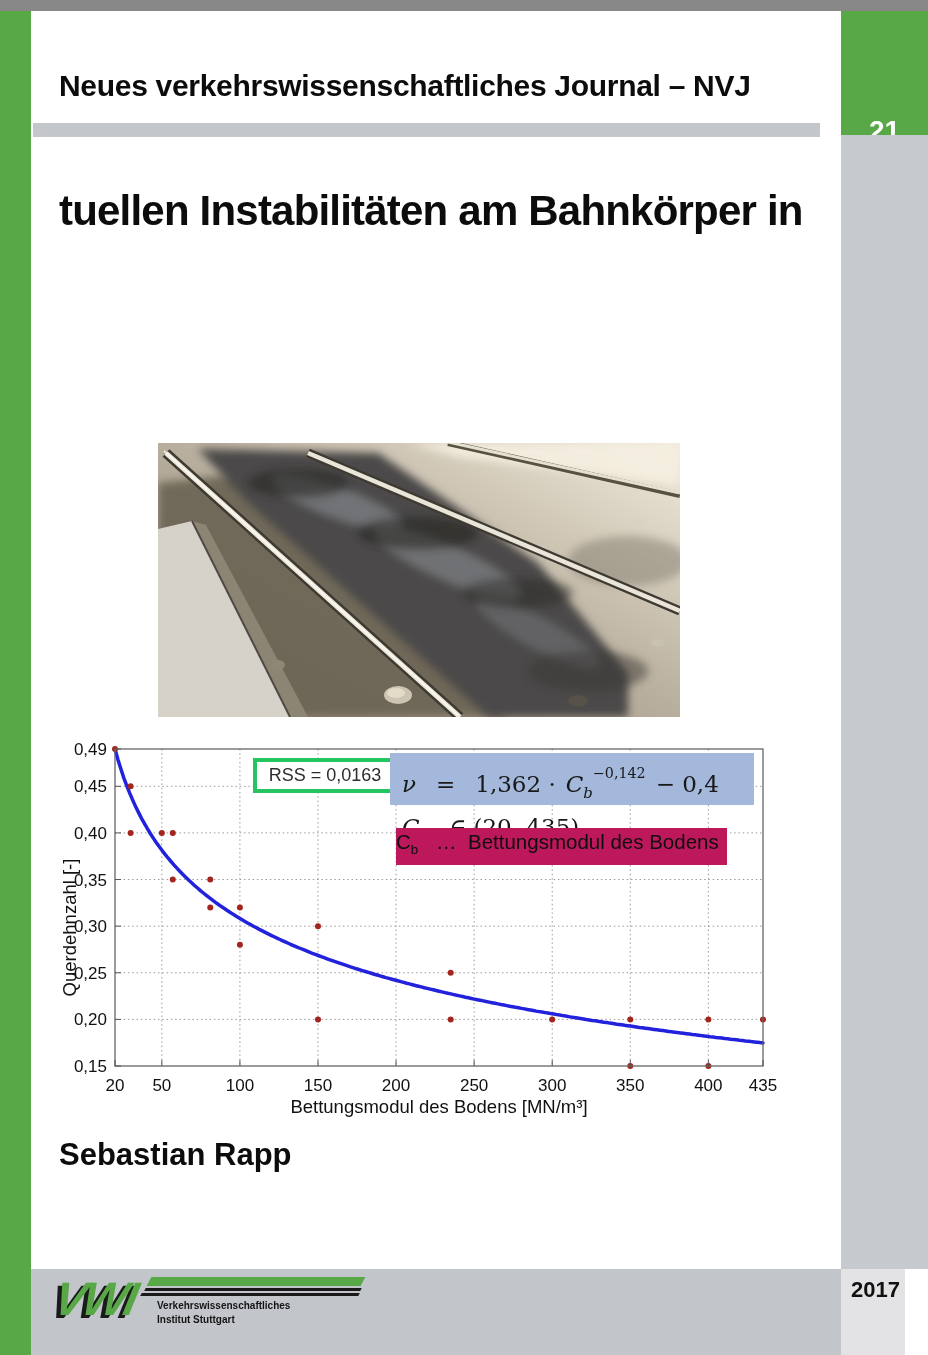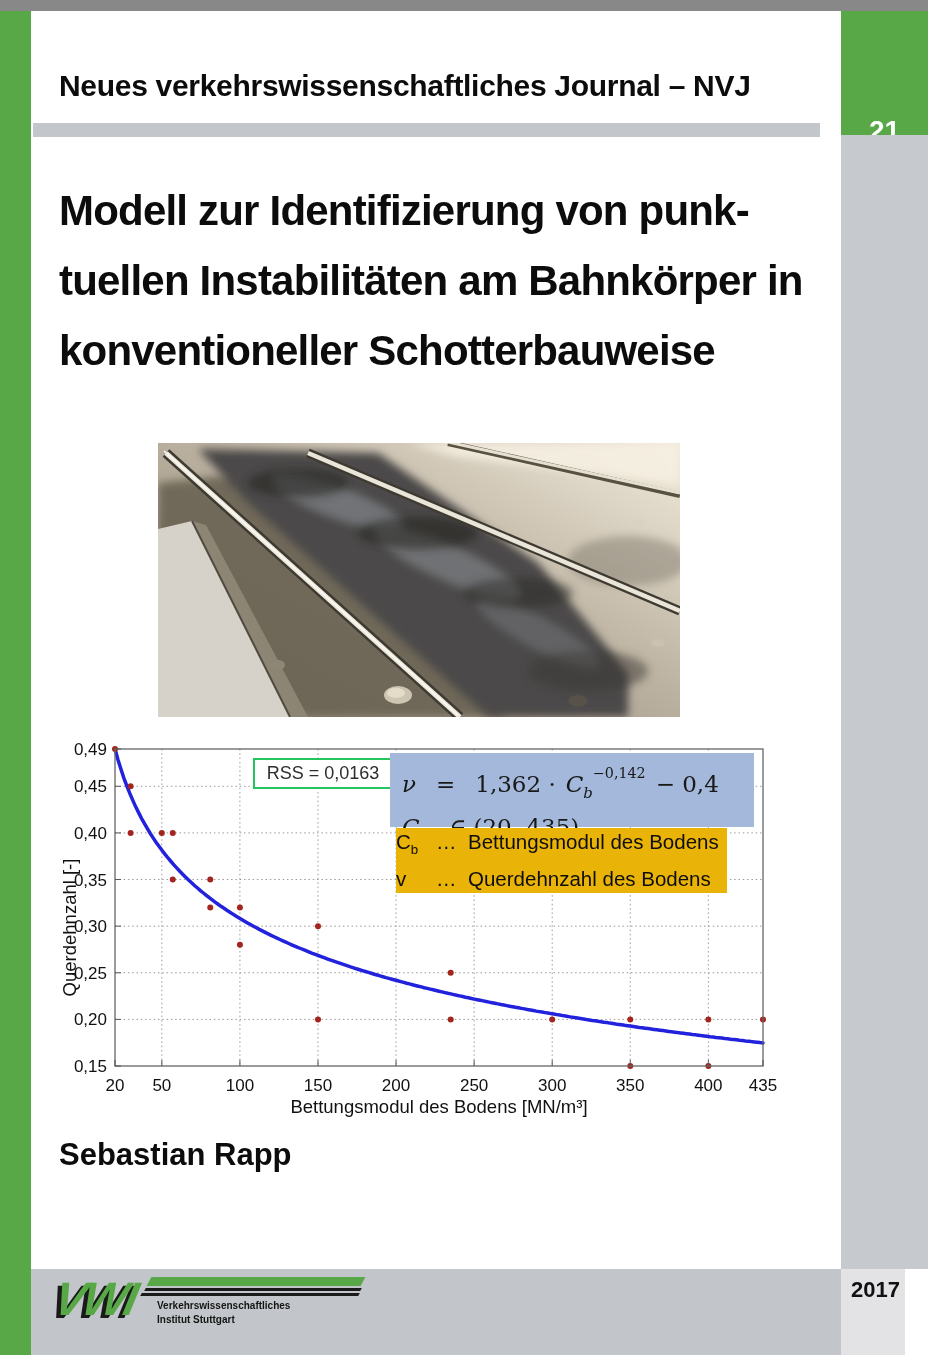--- a/index.html
+++ b/index.html
@@ -22,34 +22,34 @@
                  letter-spacing:-0.3px;}
 
   .main-title{left:59px;top:165px;width:784px;font-weight:bold;color:var(--text-black);
               font-size:42px;line-height:70px;letter-spacing:-0.8px;}
   .main-title div{white-space:nowrap;}
 
   .photo-wrap{left:158px;top:432px;width:522px;height:274px;}
 
   .chart-wrap{left:60px;top:728px;width:790px;height:378px;}
 
-  .rss-box{left:253px;top:747px;width:136px;height:27px;background:#fff;border:2px solid #22c55e;
+  .rss-box{left:253px;top:747px;width:136px;height:27px;background:#fff;border:4px solid #22c55e;
            display:flex;align-items:center;justify-content:center;font-size:18px;color:#2e2e2e;}
 
-  .formula-box{left:390px;top:742px;width:364px;height:74px;background:var(--formula-box-blue);
+  .formula-box{left:390px;top:742px;width:364px;height:52px;background:var(--formula-box-blue);
                box-sizing:border-box;padding:3px 0 0 12px;color:#191919;
                font-family:"DejaVu Serif",serif;font-size:23px;line-height:34px;}
   .formula-box .it{font-style:italic;}
   .formula-box sup{font-size:62%;vertical-align:42%;letter-spacing:0;}
   .formula-box sub{font-size:65%;vertical-align:-18%;}
   .f-sp{display:inline-block;width:20px;}
   .f-sps{display:inline-block;width:10px;}
 
   .fig-legend{left:396px;top:817px;font-size:20.5px;color:#0e0e0e;line-height:28.5px;}
-  .leg-line{background:#eab308;white-space:nowrap;padding-right:8px;}
+  .leg-line{background:#be185d;white-space:nowrap;padding-right:8px;}
   .leg-sym{display:inline-block;width:40px;}
   .leg-dots{display:inline-block;width:32px;}
   .fig-legend sub{font-size:65%;vertical-align:-18%;}
 
   .author{left:59px;top:1126px;font-size:31px;font-weight:bold;color:var(--text-black);}
 
   
   .vwi{left:55px;top:1262px;width:300px;height:62px;}
   .vwi-letters{position:absolute;left:0;top:0;font-size:47px;line-height:52px;font-weight:bold;
                font-style:italic;color:var(--green);letter-spacing:-3px;transform:skewX(-12deg);
@@ -70,23 +70,21 @@
   <div class="abs journal-title">Neues verkehrswissenschaftliches Journal – NVJ</div>
 
   <div class="abs issue-box">
     <span>21</span>
   </div>
 
   <div class="abs header-rule"></div>
   <div class="abs right-sidebar"></div>
 
   <div class="abs main-title">
-    <div>Modell zur Identifizierung von punk-</div>
     <div>tuellen Instabilitäten am Bahnkörper in</div>
-    <div>konventioneller Schotterbauweise</div>
   </div>
 
   <div class="abs photo-wrap">
     <svg width="522" height="274" viewBox="0 0 522 274">
       <defs>
         <linearGradient id="pg" x1="1" y1="0" x2="0" y2="1">
           <stop offset="0" stop-color="#f0e9da"></stop>
           <stop offset="0.45" stop-color="#bdb3a2"></stop>
           <stop offset="1" stop-color="#857c6c"></stop>
         </linearGradient>
@@ -224,23 +222,20 @@
     </div>
     <div class="f-line">
       <span class="it">C</span><sub class="it">b</sub><span class="f-sp"></span><span>∈ (20, 435)</span>
     </div>
   </div>
 
   <div class="abs fig-legend">
     <div class="leg-line">
       <span class="leg-sym"><span>C</span><sub>b</sub></span><span class="leg-dots">…</span><span>Bettungsmodul des Bodens</span>
     </div>
-    <div class="leg-line">
-      <span class="leg-sym">v</span><span class="leg-dots">…</span><span>Querdehnzahl des Bodens</span>
-    </div>
   </div>
 
   <div class="abs author">Sebastian Rapp</div>
 
   <div class="abs footer-band"></div>
 
   <div class="abs vwi">
     <div class="vwi-bar"></div>
     <div class="vwi-line1"></div>
     <div class="vwi-line2"></div>

